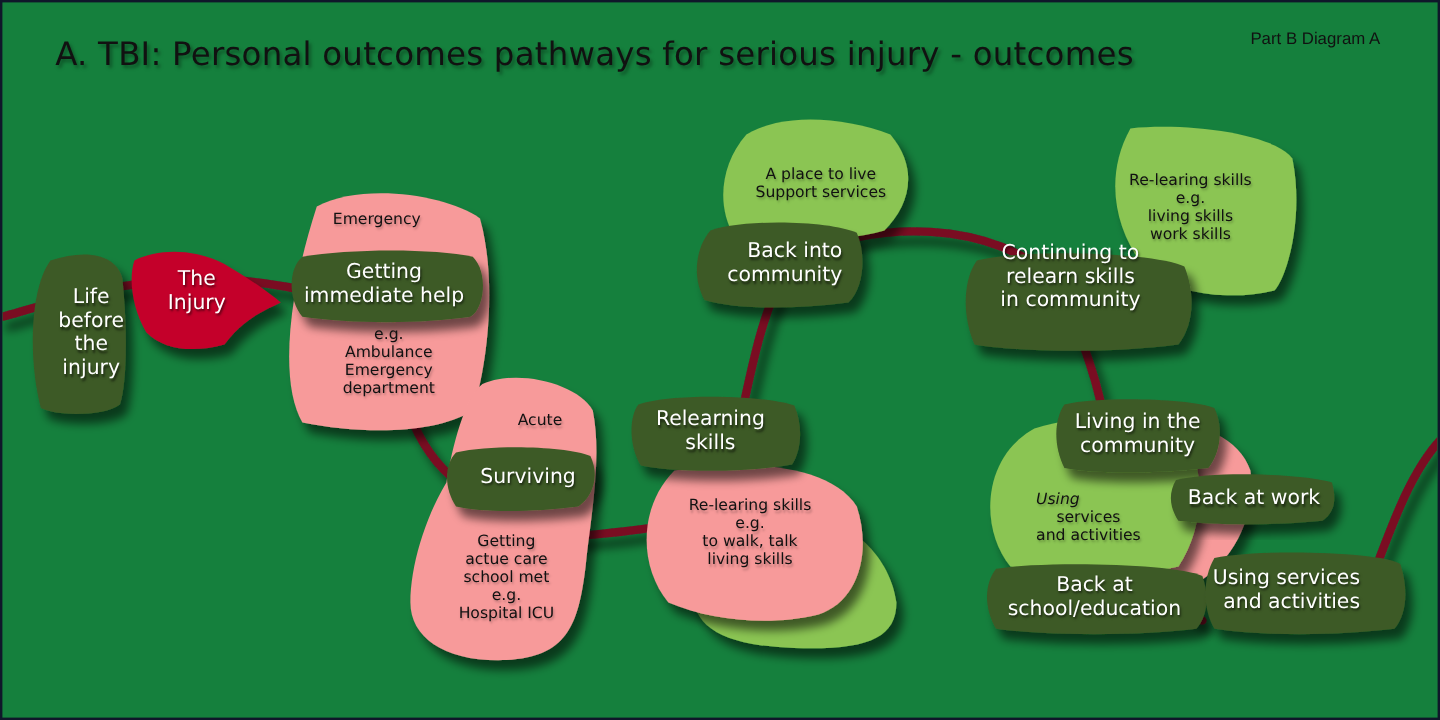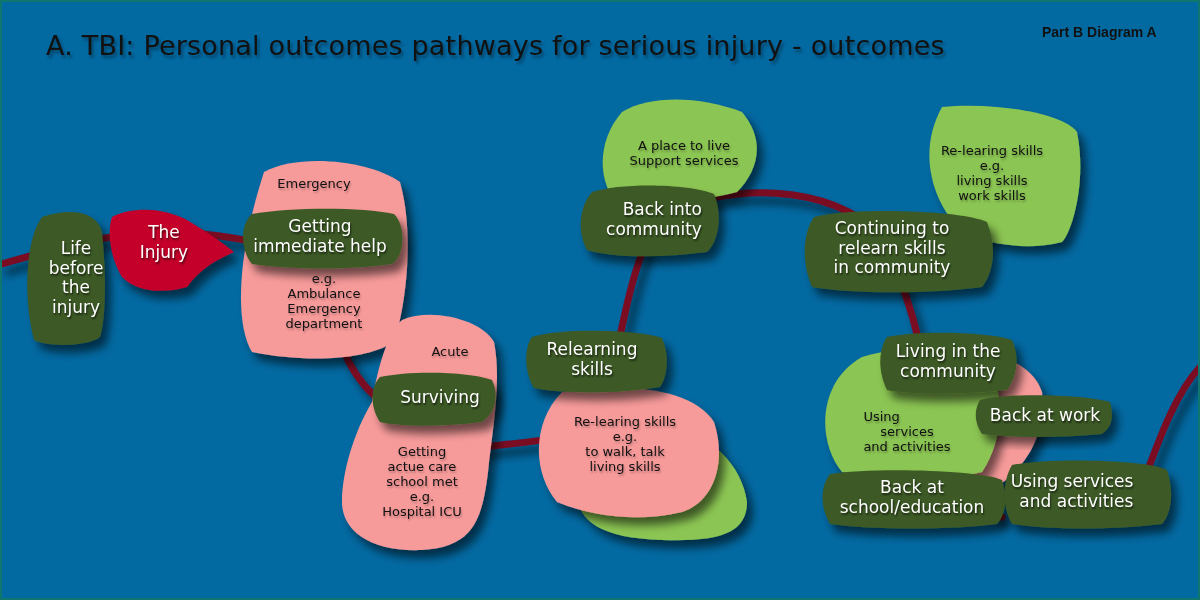--- a/index.html
+++ b/index.html
@@ -1,30 +1,30 @@
 <!DOCTYPE html>
 <html><head>
   <meta charset="utf-8">
   <style>
     html, body { margin: 0; padding: 0; }
     body { width: 1200px; height: 600px; background: #ffffff; overflow: hidden; }
     #frame {
       position: relative; width: 1196px; height: 596px;
-      border: 2px solid #0f766e; background: #0369a1; overflow: hidden;
+      border: 2px solid #0f172a; background: #15803d; overflow: hidden;
       font-family: "DejaVu Sans", sans-serif;
     }
     #title {
       position: absolute; left: 44px; top: 28px;
       font-size: 27px; color: #111; letter-spacing: 0.2px;
       text-shadow: 2px 3px 3px rgba(0,0,0,0.35);
       white-space: nowrap;
     }
     #subtitle {
       position: absolute; left: 1040px; top: 22px;
-      font-family: "Liberation Sans", sans-serif; font-size: 14px; color: #111; font-weight: bold;
+      font-family: "Liberation Sans", sans-serif; font-size: 14px; color: #111;
     }
     svg#art { position: absolute; left: 0; top: 0; }
     .lbl {
       position: absolute; text-align: center; line-height: 1.15;
       white-space: nowrap; transform: translate(-50%, -50%);
     }
     .lbl.dark { color: #ffffff; font-size: 17px; text-shadow: 1px 2px 2px rgba(0,0,0,0.6); }
     .lbl.light { color: #111; font-size: 13px; text-shadow: 1px 2px 2px rgba(0,0,0,0.25); }
     .line { display: block; }
   </style>
@@ -118,21 +118,21 @@
     <span class="line">Surviving</span>
   </div>
   <div class="lbl dark" style="left:590px;top:358px;">
     <span class="line">Relearning</span>
     <span class="line">skills</span>
   </div>
   <div class="lbl dark" style="left:652px;top:218px;text-align:right;">
     <span class="line">Back into</span>
     <span class="line">community</span>
   </div>
-  <div class="lbl dark" style="left:890px;top:246px;">
+  <div class="lbl dark" style="left:890px;top:229px;">
     <span class="line">Continuing to</span>
     <span class="line">relearn skills</span>
     <span class="line">in community</span>
   </div>
   <div class="lbl dark" style="left:946px;top:360px;">
     <span class="line">Living in the</span>
     <span class="line">community</span>
   </div>
   <div class="lbl dark" style="left:1043px;top:414px;">
     <span class="line">Back at work</span>
@@ -175,17 +175,17 @@
     <span class="line">A place to live</span>
     <span class="line">Support services</span>
   </div>
   <div class="lbl light" style="left:990px;top:172px;">
     <span class="line">Re-learing skills</span>
     <span class="line">e.g.</span>
     <span class="line">living skills</span>
     <span class="line">work skills</span>
   </div>
   <div class="lbl light" style="left:905px;top:430px;">
-    <span class="line" style="text-align:left;">Using</span>
+    <span class="line" style="text-align:left;font-style:italic;">Using</span>
     <span class="line">services</span>
     <span class="line">and activities</span>
   </div>
 </div>
 
 </body></html>

